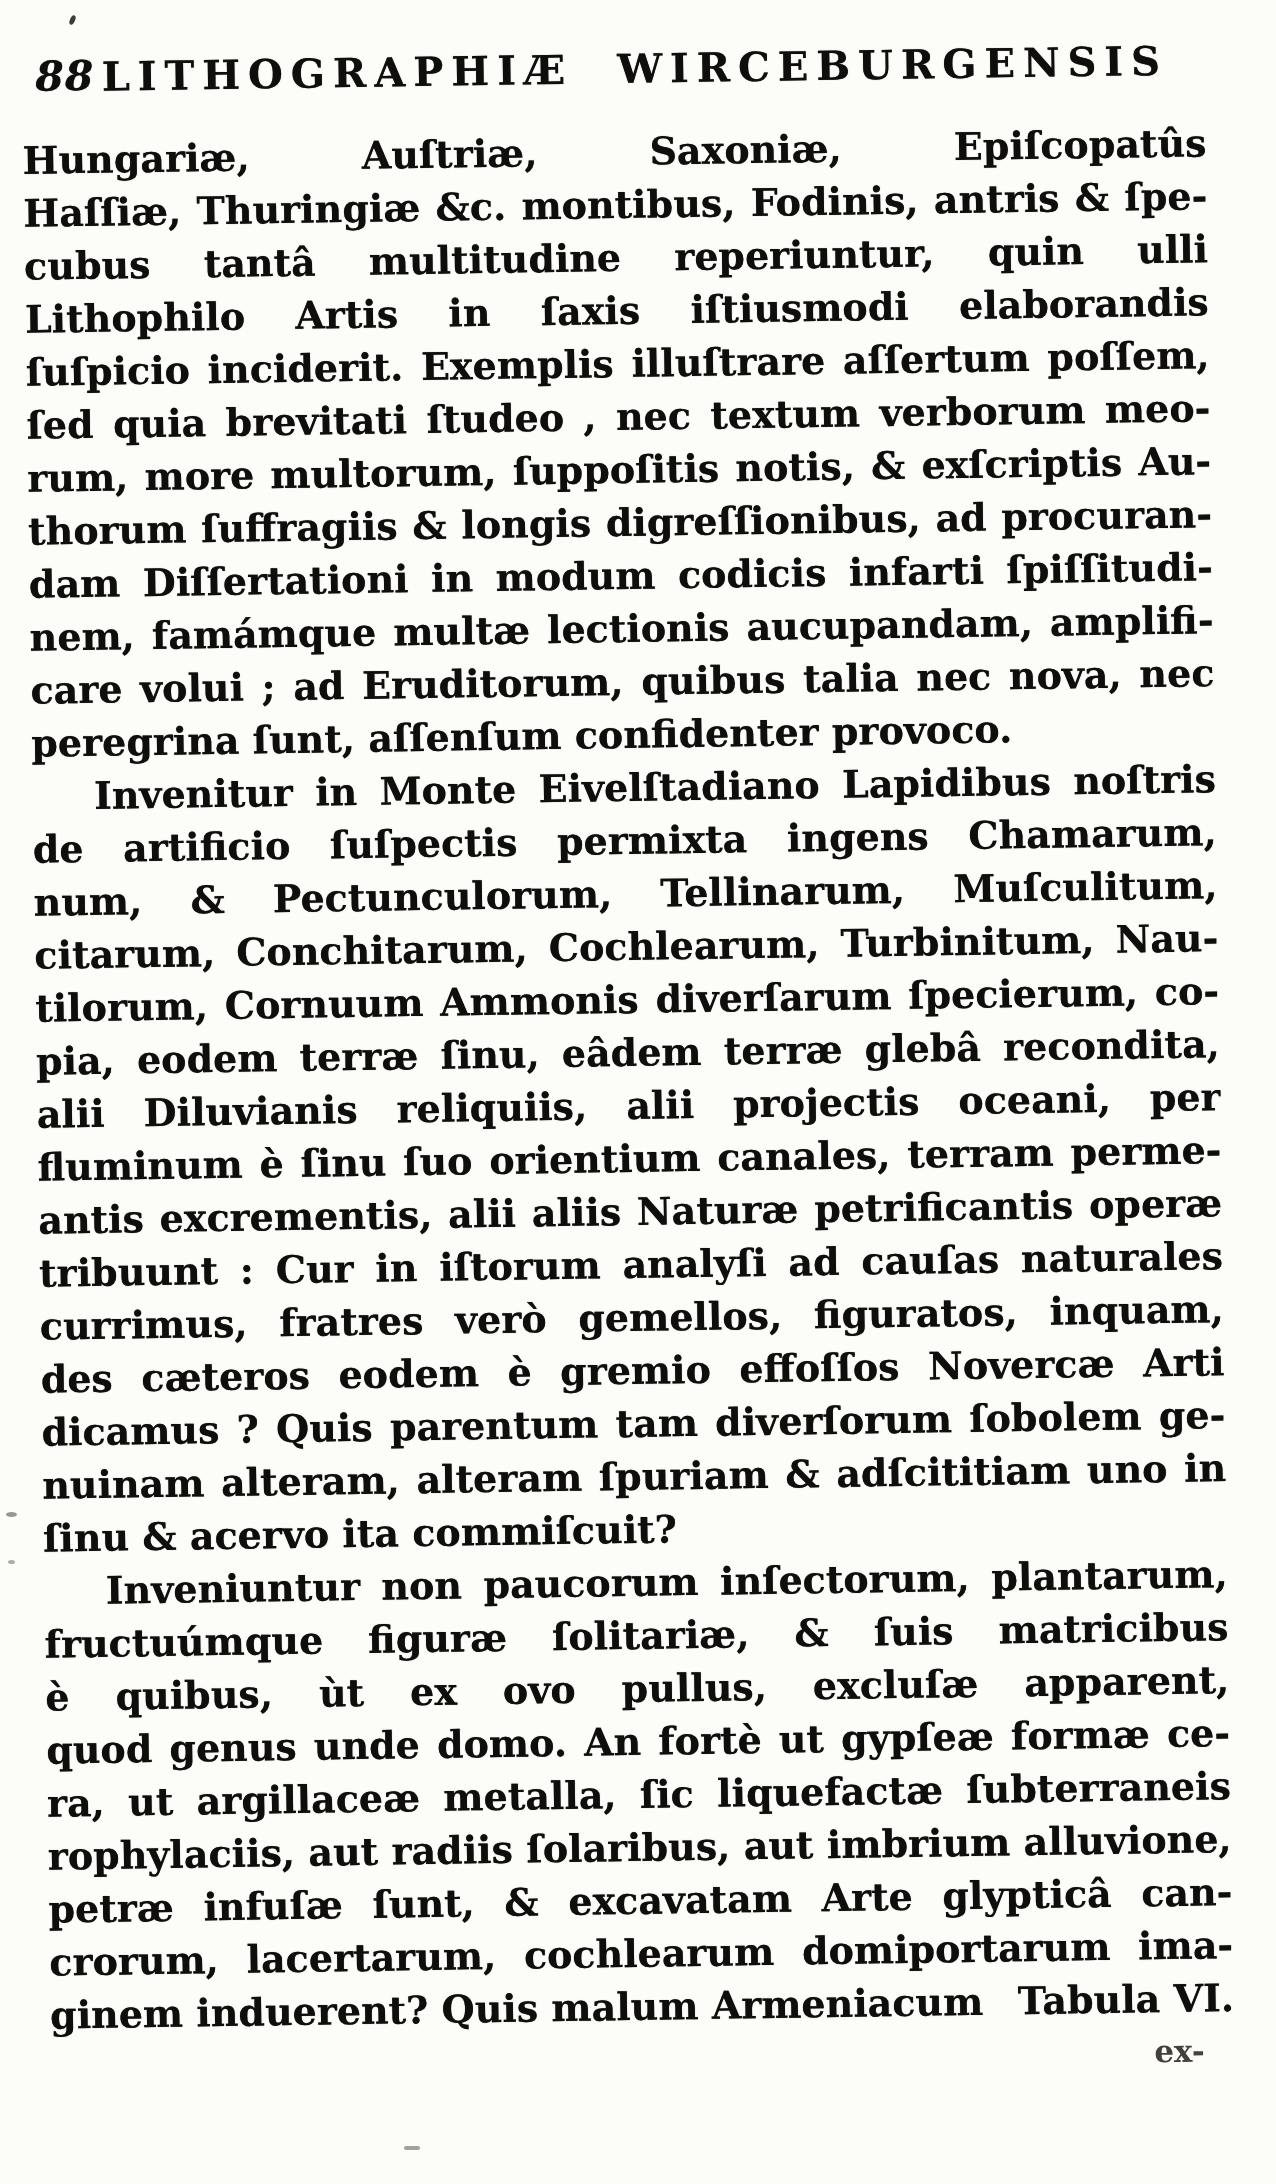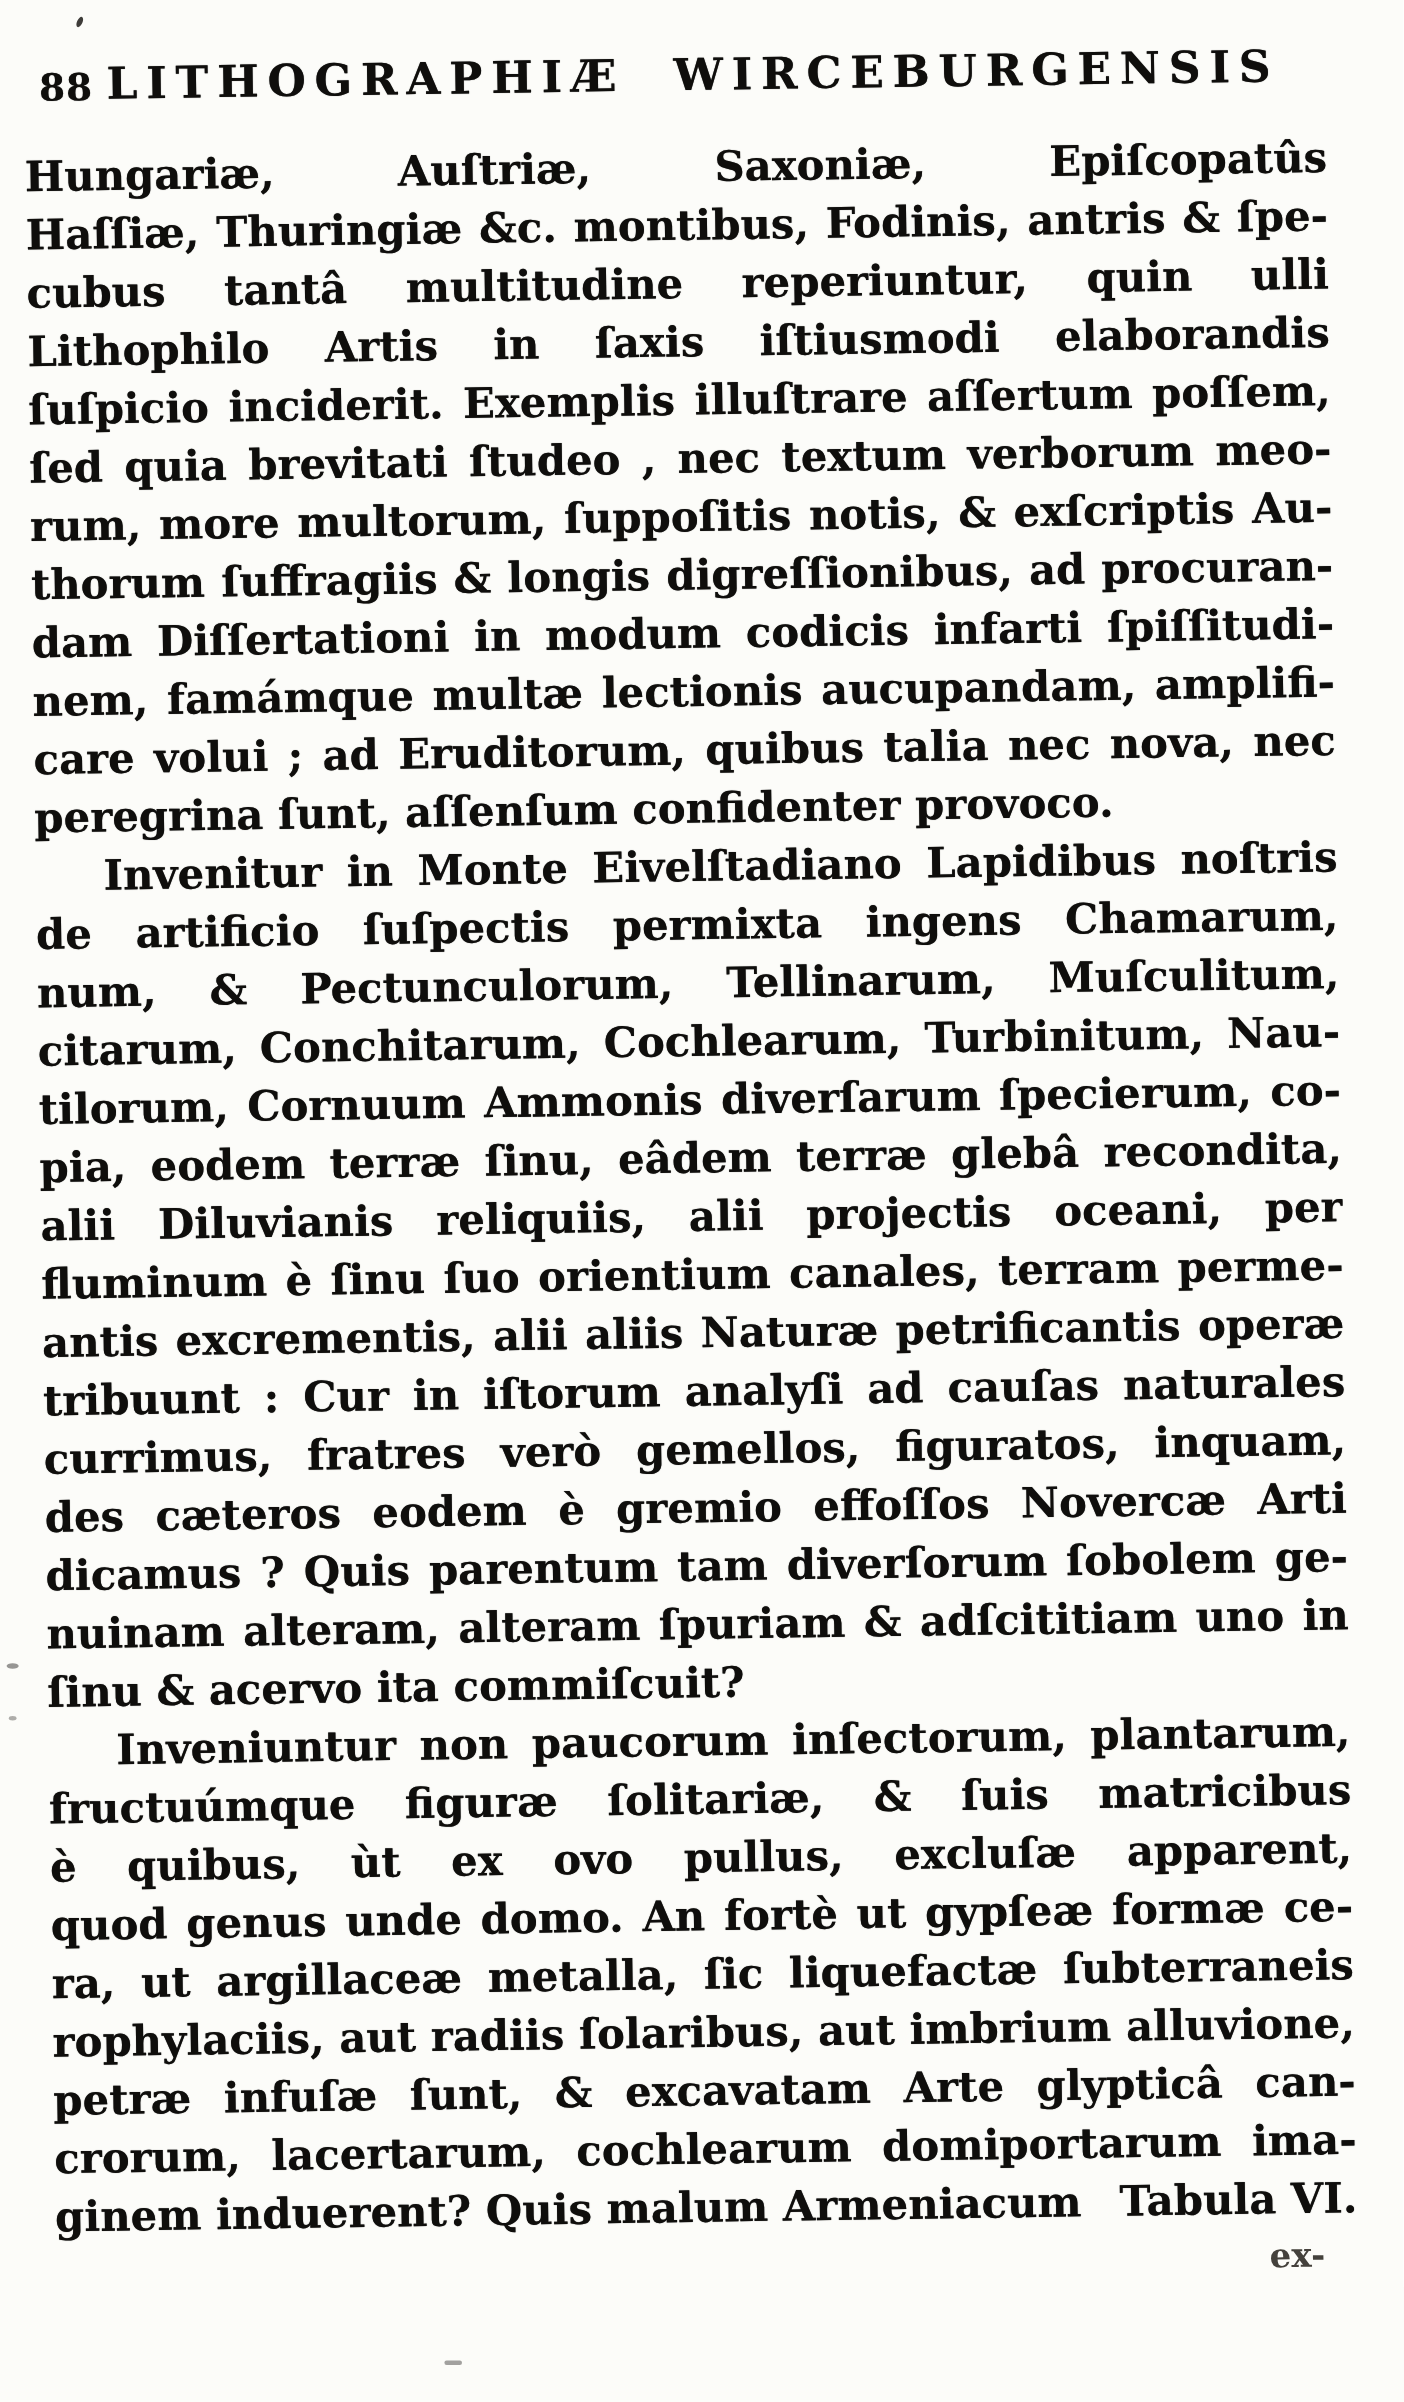--- a/index.html
+++ b/index.html
@@ -19,23 +19,24 @@
     transform-origin:50% 50%;
     text-shadow:0 0 0.7px rgba(10,10,10,0.75);
   }
   .header {
     display:flex;
     align-items:flex-end;
     height:58px;
     padding-left:14px;
   }
   .pagenum {
-    font-size:34px;
+    font-size:41px;
     font-weight:bold;
     letter-spacing:1px;
+    font-style:italic;
   }
   .title {
     flex:1;
     text-align:center;
     font-size:40px;
     font-weight:bold;
     letter-spacing:8px;
     word-spacing:22px;
     padding-right:30px;
     white-space:nowrap;

